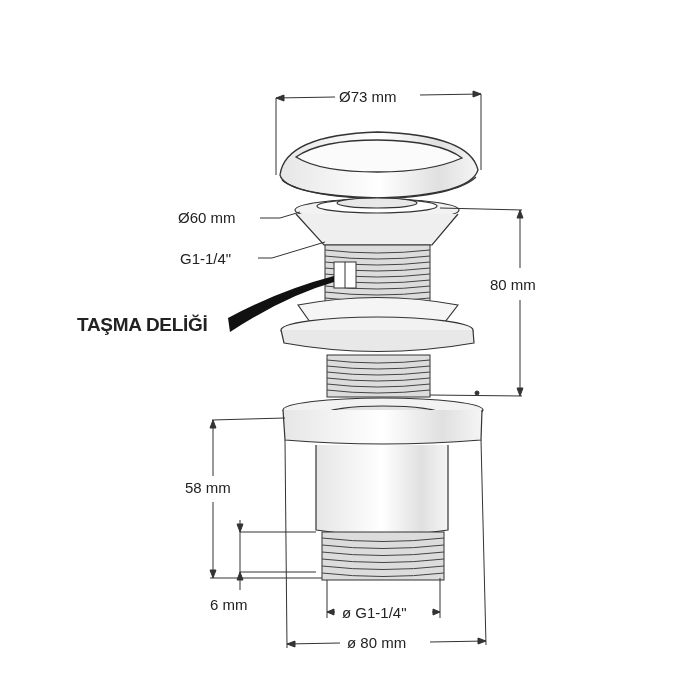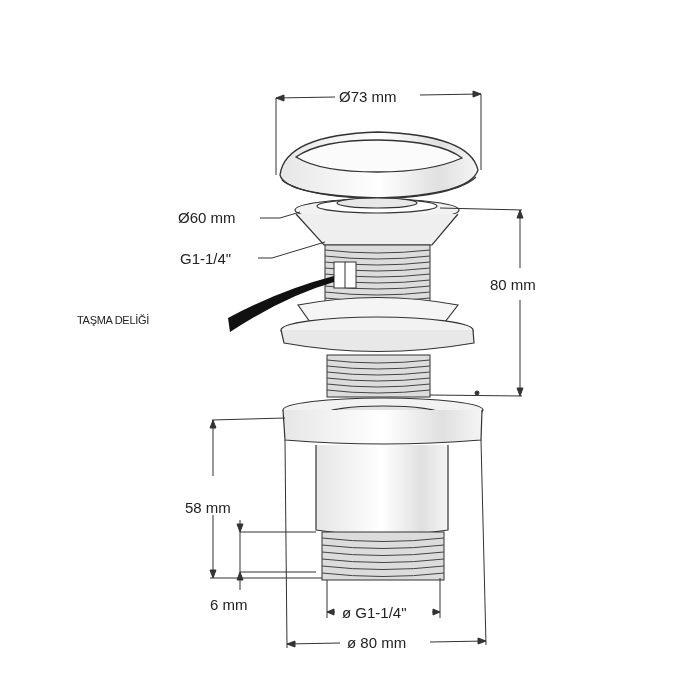--- a/index.html
+++ b/index.html
@@ -1,19 +1,19 @@
 <!DOCTYPE html>
 <html><head>
 <meta charset="utf-8">
 <style>
   html, body { margin: 0; padding: 0; background: #ffffff; }
   body { width: 700px; height: 700px; position: relative; overflow: hidden; font-family: "Liberation Sans", sans-serif; }
   #stage { position: absolute; left: 0; top: 0; width: 700px; height: 700px; }
   .lbl { position: absolute; font-size: 15px; color: #222; white-space: nowrap; line-height: 1; background: #fff; padding: 0 2px; }
-  .lbl.bold { font-weight: normal; font-size: 11px; letter-spacing: -0.3px; background: transparent; }
+  .lbl.bold { font-weight: bold; font-size: 19px; letter-spacing: -0.3px; background: transparent; }
 </style>
 </head>
 <body>
 
 <div id="stage">
   <svg width="700" height="700" viewBox="0 0 700 700" xmlns="http://www.w3.org/2000/svg">
     <defs>
       <linearGradient id="metal" x1="0" x2="1" y1="0" y2="0">
         <stop offset="0" stop-color="#e6e6e6"></stop>
         <stop offset="0.5" stop-color="#ffffff"></stop>
@@ -149,17 +149,17 @@
       <path d="M258,258 L272,258 L325,242"></path>
     </g>
     <path d="M228,318 Q280,290 334,276 L334,282 Q285,296 230,332 Z" fill="#111"></path>
   </svg>
 
   <span class="lbl" style="left:337px;top:89px;">Ø73 mm</span>
   <span class="lbl" style="left:176px;top:210px;">Ø60 mm</span>
   <span class="lbl" style="left:178px;top:251px;">G1-1/4"</span>
   <span class="lbl bold" style="left:75px;top:315px;">TAŞMA DELİĞİ</span>
   <span class="lbl" style="left:488px;top:277px;text-align:right;">80 mm</span>
-  <span class="lbl" style="left:183px;top:480px;margin-top:20px;">58 mm</span>
+  <span class="lbl" style="left:183px;top:480px;">58 mm</span>
   <span class="lbl" style="left:208px;top:597px;">6 mm</span>
   <span class="lbl" style="left:340px;top:605px;">ø G1-1/4"</span>
   <span class="lbl" style="left:345px;top:635px;">ø 80 mm</span>
 </div>
 
 </body></html>

